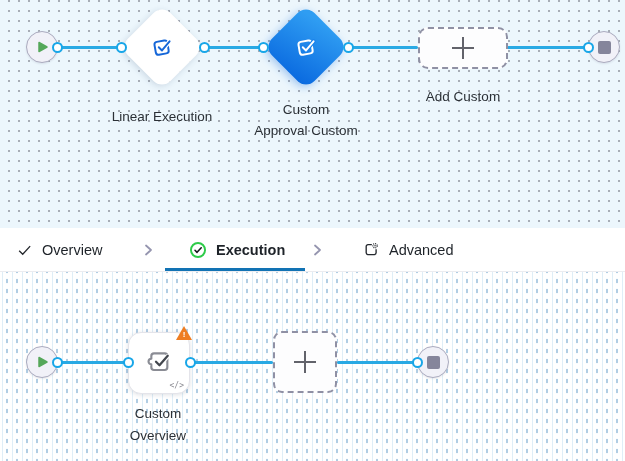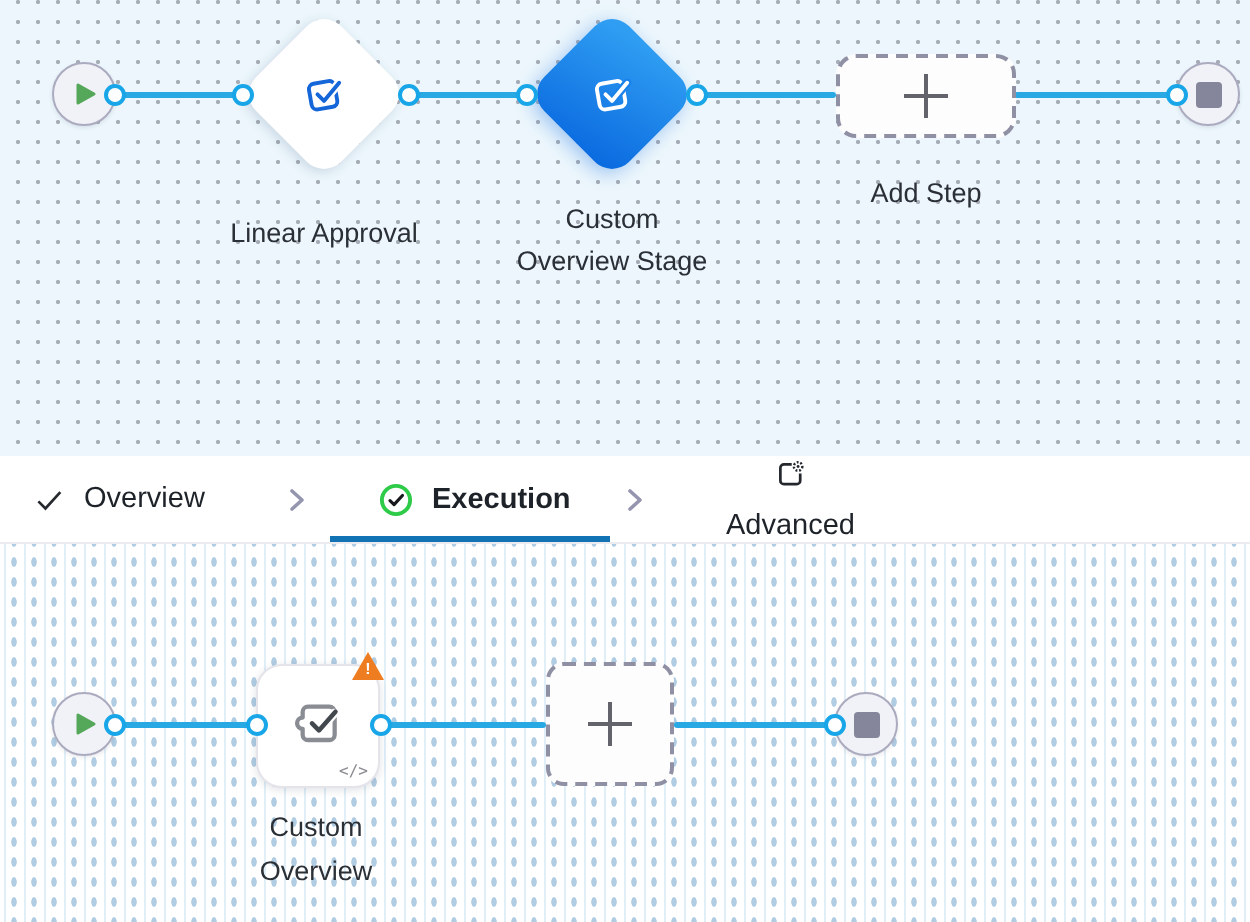--- a/index.html
+++ b/index.html
@@ -99,26 +99,26 @@
     <span class="stop-square"></span>
   </div>
 
   <span class="port" style="left:51.5px;top:41.5px;"></span>
   <span class="port" style="left:115.5px;top:41.5px;"></span>
   <span class="port" style="left:198.5px;top:41.5px;"></span>
   <span class="port" style="left:257.5px;top:41.5px;"></span>
   <span class="port" style="left:342.5px;top:41.5px;"></span>
   <span class="port" style="left:582.5px;top:41.5px;"></span>
 
-  <div class="node-label" style="left:92px;top:106px;width:140px;">Linear Approval</div>
+  <div class="node-label" style="left:92px;top:106px;width:140px;">Linear Execution</div>
   <div class="node-label" style="left:236px;top:99px;width:140px;">
     <div>Custom</div>
-    <div>Overview Stage</div>
+    <div>Approval Custom</div>
   </div>
-  <div class="node-label" style="left:403px;top:86px;width:120px;">Add Step</div>
+  <div class="node-label" style="left:403px;top:86px;width:120px;">Add Custom</div>
 </div>
 
 <div class="tab-bar">
 
   <div class="tab" style="left:16px;">
     <svg width="17" height="17" viewBox="0 0 24 24">
       <path d="M4.5 13 l5 5 L20 6.5" fill="none" stroke="#26292e" stroke-width="1.9"></path>
     </svg>
     <span>Overview</span>
   </div>
@@ -136,21 +136,21 @@
     </svg>
     <span>Execution</span>
   </div>
 
   <div class="chevron-sep" style="left:311px;">
     <svg width="13" height="15" viewBox="0 0 13 15">
       <path d="M4 3 l5 4.5 L4 12" fill="none" stroke="#9595af" stroke-width="1.8" stroke-linecap="round" stroke-linejoin="round"></path>
     </svg>
   </div>
 
-  <div class="tab" style="left:363px;flex-direction:column;">
+  <div class="tab" style="left:363px;">
     <svg width="17" height="17" viewBox="0 0 24 24">
       <path d="M12.5 4.5 H7 a2.5 2.5 0 0 0 -2.5 2.5 v9 a2.5 2.5 0 0 0 2.5 2.5 h9 a2.5 2.5 0 0 0 2.5 -2.5 V11" fill="none" stroke="#23272d" stroke-width="1.9"></path>
       <circle cx="17" cy="6" r="3" fill="none" stroke="#23272d" stroke-width="1.7" stroke-dasharray="1.3 1.26"></circle>
       <circle cx="17" cy="6" r="1" fill="#23272d"></circle>
     </svg>
     <span>Advanced</span>
   </div>
 
   <div class="tab-underline"></div>
 </div>

